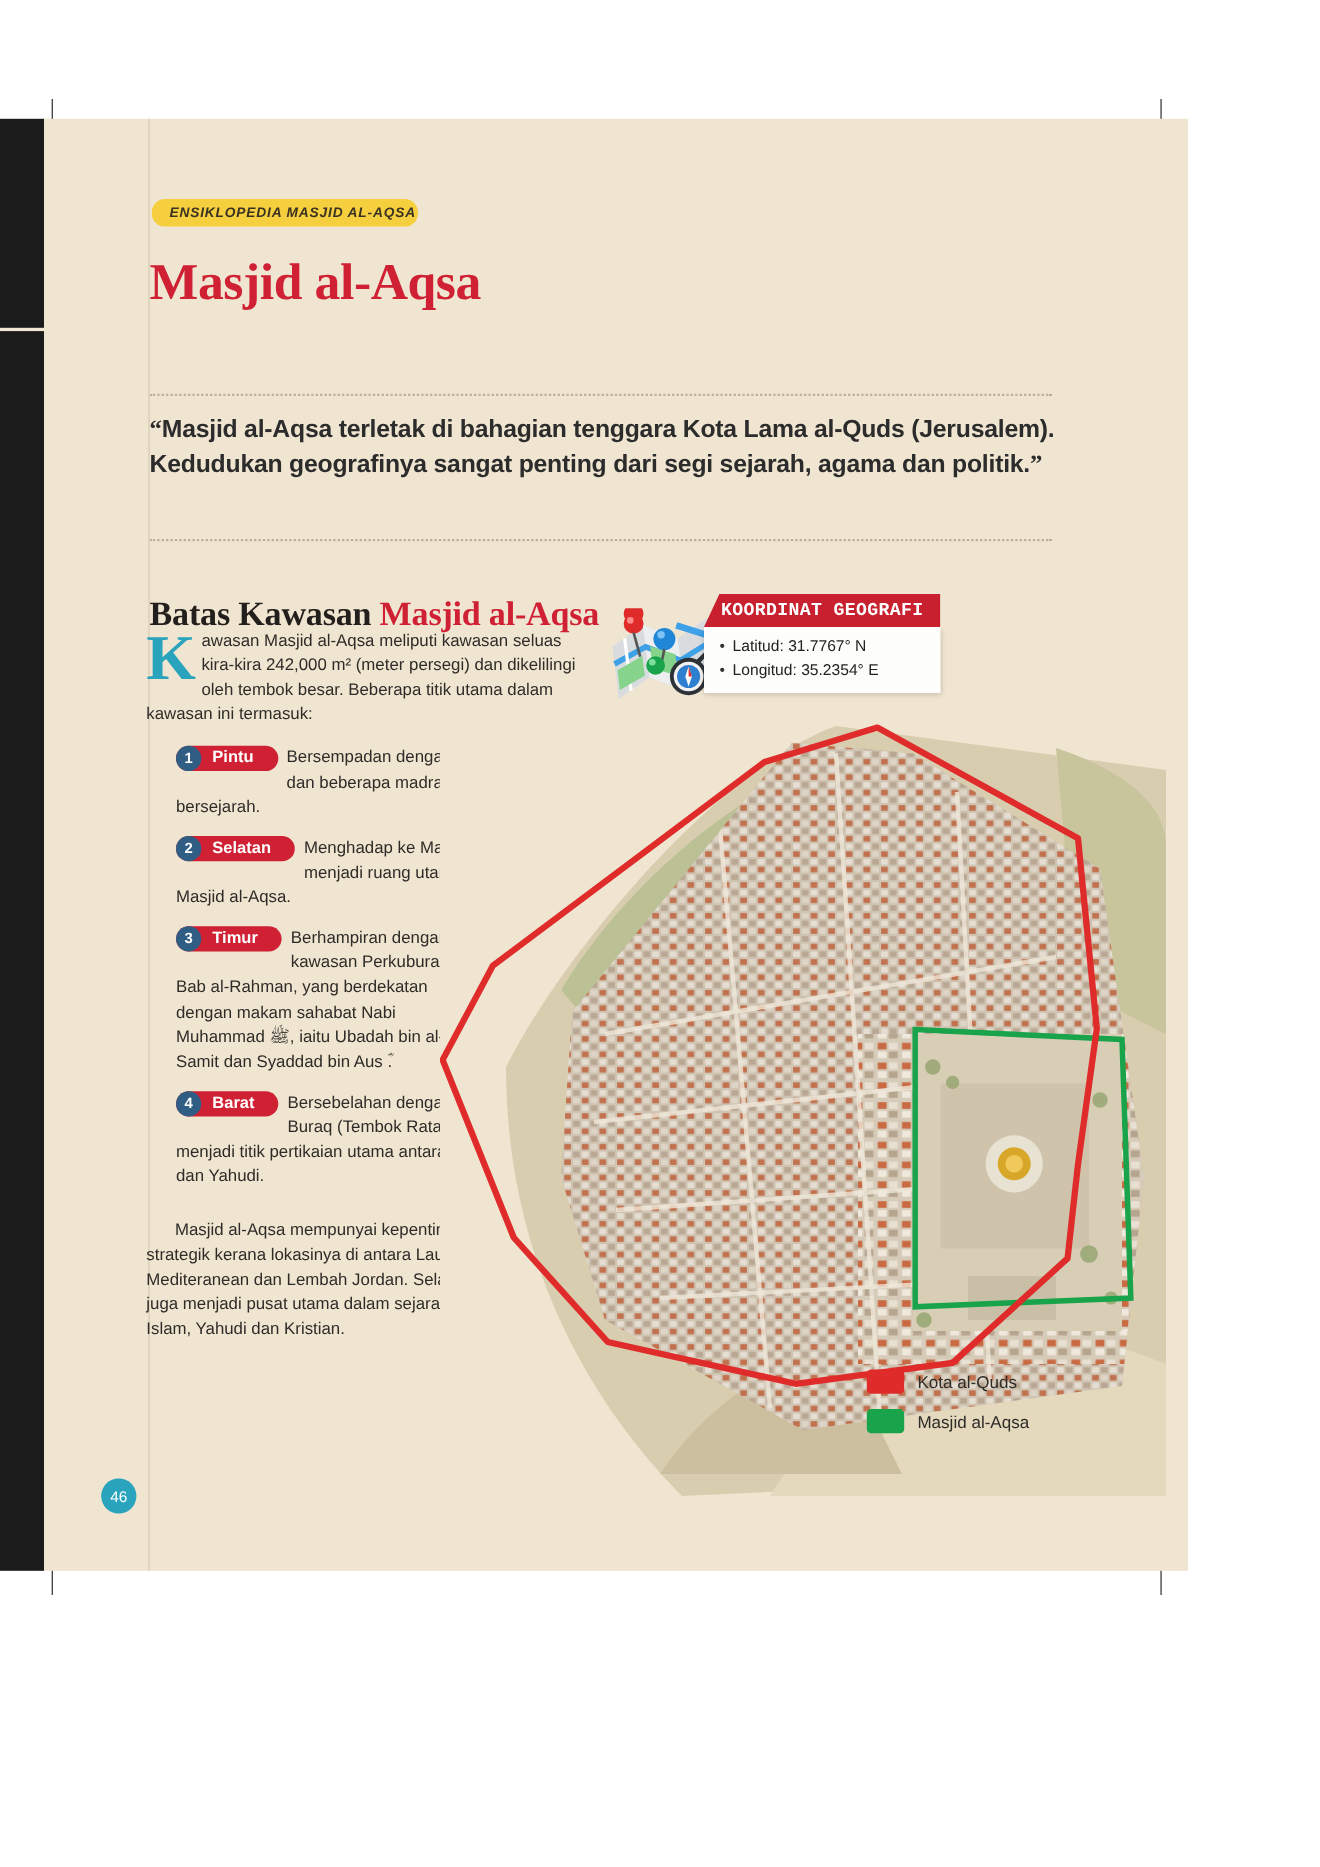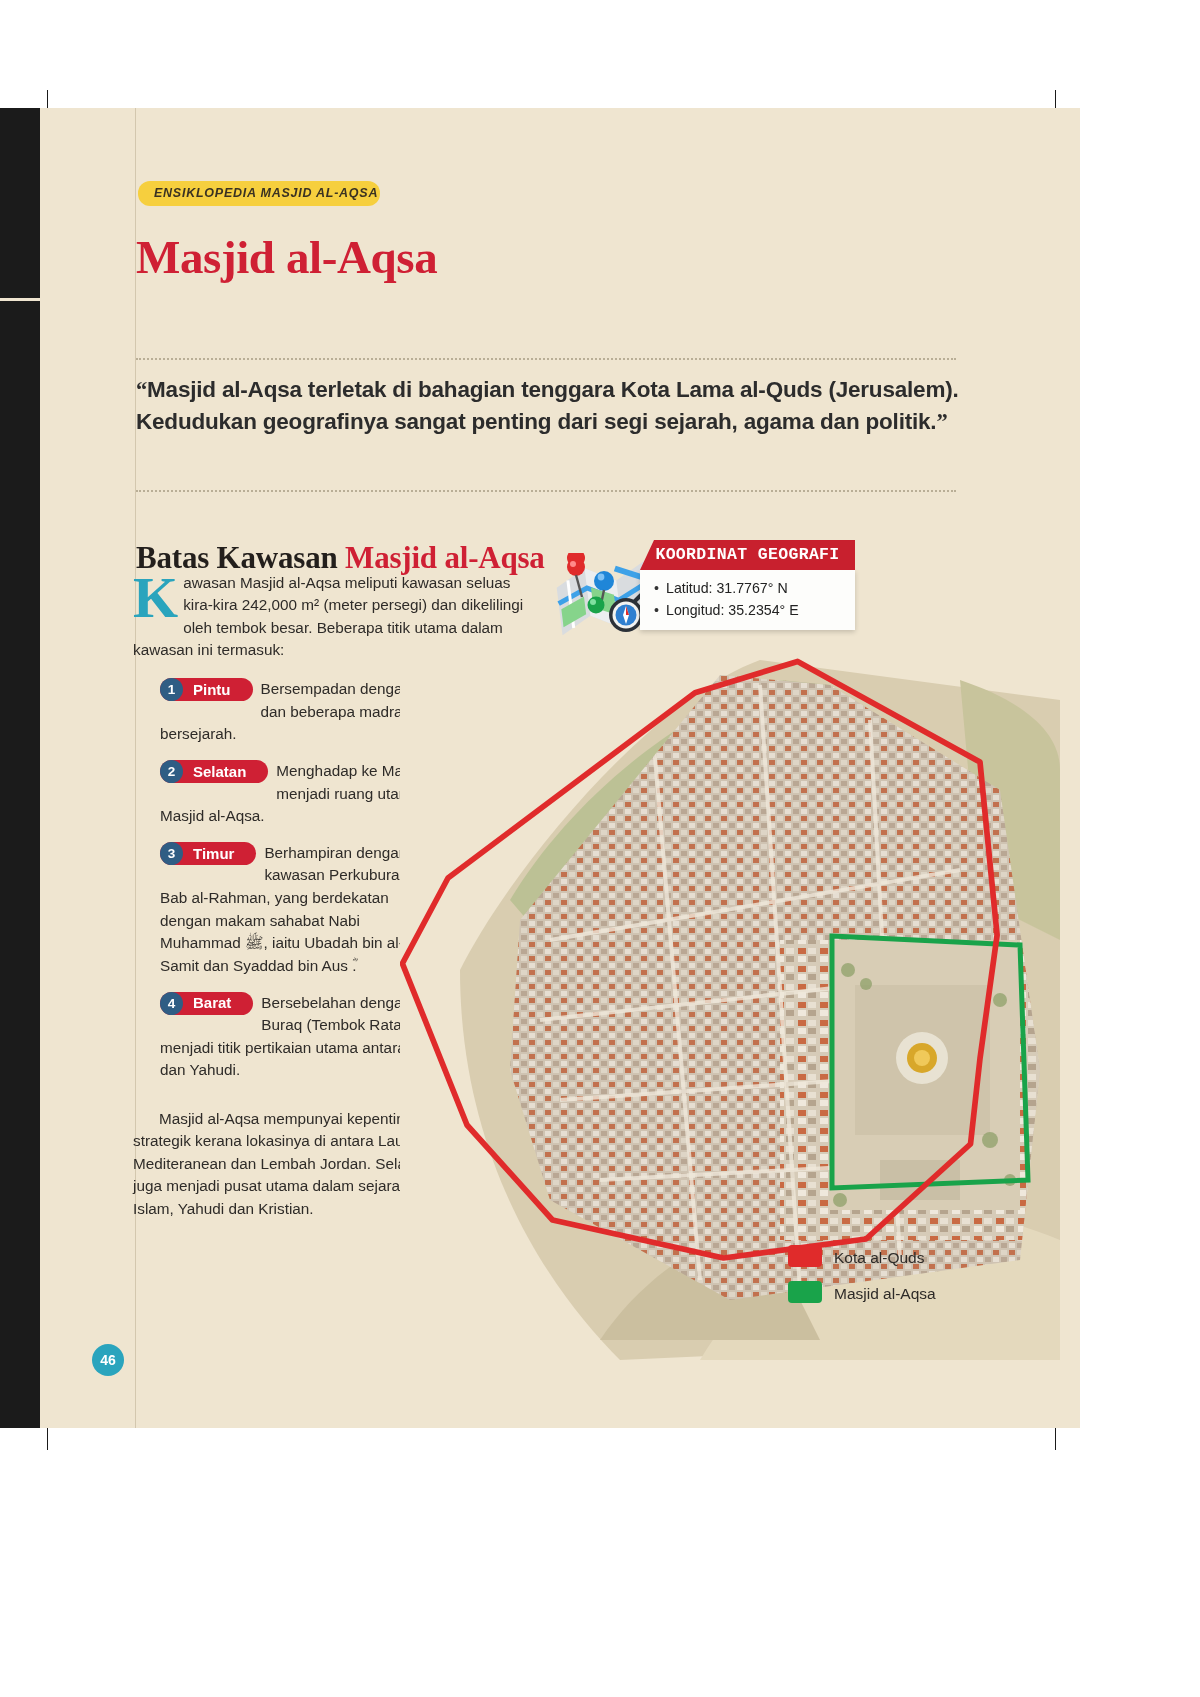--- a/index.html
+++ b/index.html
@@ -88,21 +88,21 @@
   .legend{position:absolute;left:788px;top:1245px;}
   .lrow{display:flex;align-items:flex-end;margin-bottom:14px;}
   .sw{width:34px;height:22px;border-radius:4px;margin-right:12px;}
   .sw.red{background:#e02b2b;}
   .sw.green{background:#19a34a;}
   .ltxt{font-size:15.5px;color:#2e2b28;}
 
   
   .pgno{position:absolute;left:92px;top:1344px;width:32px;height:32px;
         border-radius:50%;background:#2aa4bd;color:#fff;font-size:14px;
-        font-weight:700;display:flex;align-items:center;justify-content:center;}
+        font-weight:400;display:flex;align-items:center;justify-content:center;}
 </style>
 </head>
 <body>
 
 <div class="crop" style="left:47px;top:90px;width:1px;height:30px;"></div>
 <div class="crop" style="left:1055px;top:90px;width:1px;height:30px;"></div>
 <div class="crop" style="left:47px;top:1420px;width:1px;height:30px;"></div>
 <div class="crop" style="left:1055px;top:1420px;width:1px;height:30px;"></div>
 
 <div class="spine">

